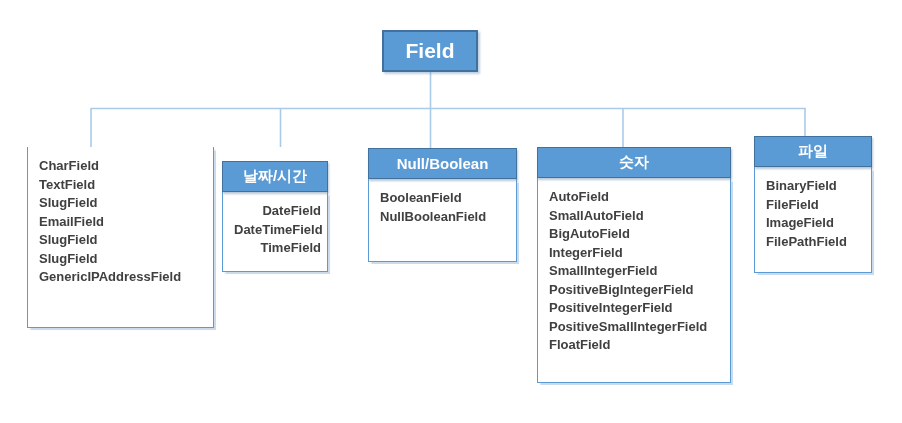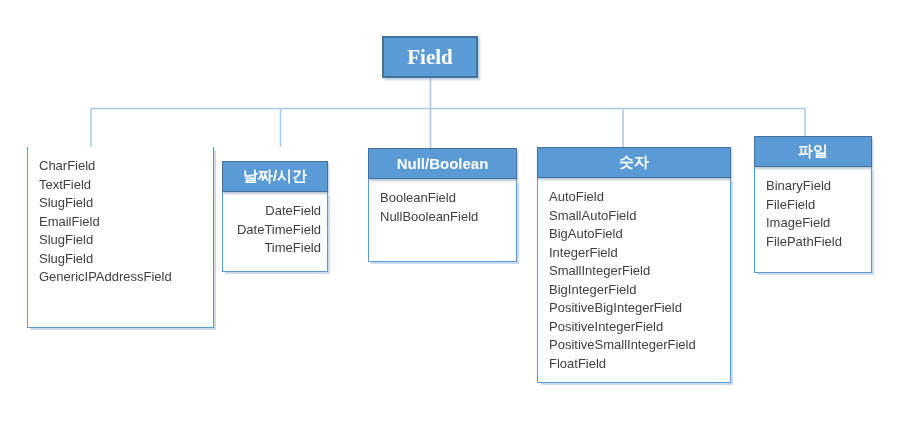--- a/index.html
+++ b/index.html
@@ -29,33 +29,32 @@
     width: 902px; height: 423px;
     pointer-events: none;
   }
   .connectors line {
     stroke: var(--connector);
     stroke-width: 1.6;
   }
 
   .root-box {
     position: absolute;
-    left: 382px; top: 36px;
+    left: 382px; top: 30px;
     width: 96px; height: 42px;
     background: var(--node-fill);
     border: 2px solid var(--node-border);
     box-shadow: 1.5px 1.5px 2px rgba(110, 150, 190, 0.45);
     display: flex;
     align-items: center;
     justify-content: center;
     color: var(--header-text);
     font-size: 21px;
     font-weight: bold;
     z-index: 2;
-    font-family: Liberation Serif, serif;
   }
 
   .cat-box {
     position: absolute;
     display: flex;
     flex-direction: column;
     z-index: 2;
   }
   .cat-0 { left: 27px;  top: 147px; width: 187px; height: 181px; }
   .cat-1 { left: 222px; top: 161px; width: 106px; height: 111px; text-align: right; }
@@ -79,20 +78,21 @@
     z-index: 2;
   }
   .cat-body {
     flex: 1 1 auto;
     background: #FFFFFF;
     border: 1.4px solid var(--body-border);
     border-top: none;
     box-shadow: 1.5px 1.5px 1px rgba(140, 175, 210, 0.45);
     padding: 10px 6px 4px 11px;
     overflow: hidden;
+    font-weight: bold;
   }
   .cat-item {
     font-size: 13px;
     line-height: 18.5px;
     color: var(--body-text);
     white-space: nowrap;
   }
 </style>
 </head>
 <body>
@@ -140,21 +140,20 @@
         </div>
       </div>
       <div class="cat-box cat-3">
         <div class="cat-header">숫자</div>
         <div class="cat-body">
           <div class="cat-item">AutoField</div>
           <div class="cat-item">SmallAutoField</div>
           <div class="cat-item">BigAutoField</div>
           <div class="cat-item">IntegerField</div>
           <div class="cat-item">SmallIntegerField</div>
-          <div class="cat-item">BigIntegerField</div>
           <div class="cat-item">PositiveBigIntegerField</div>
           <div class="cat-item">PositiveIntegerField</div>
           <div class="cat-item">PositiveSmallIntegerField</div>
           <div class="cat-item">FloatField</div>
         </div>
       </div>
       <div class="cat-box cat-4">
         <div class="cat-header">파일</div>
         <div class="cat-body">
           <div class="cat-item">BinaryField</div>

